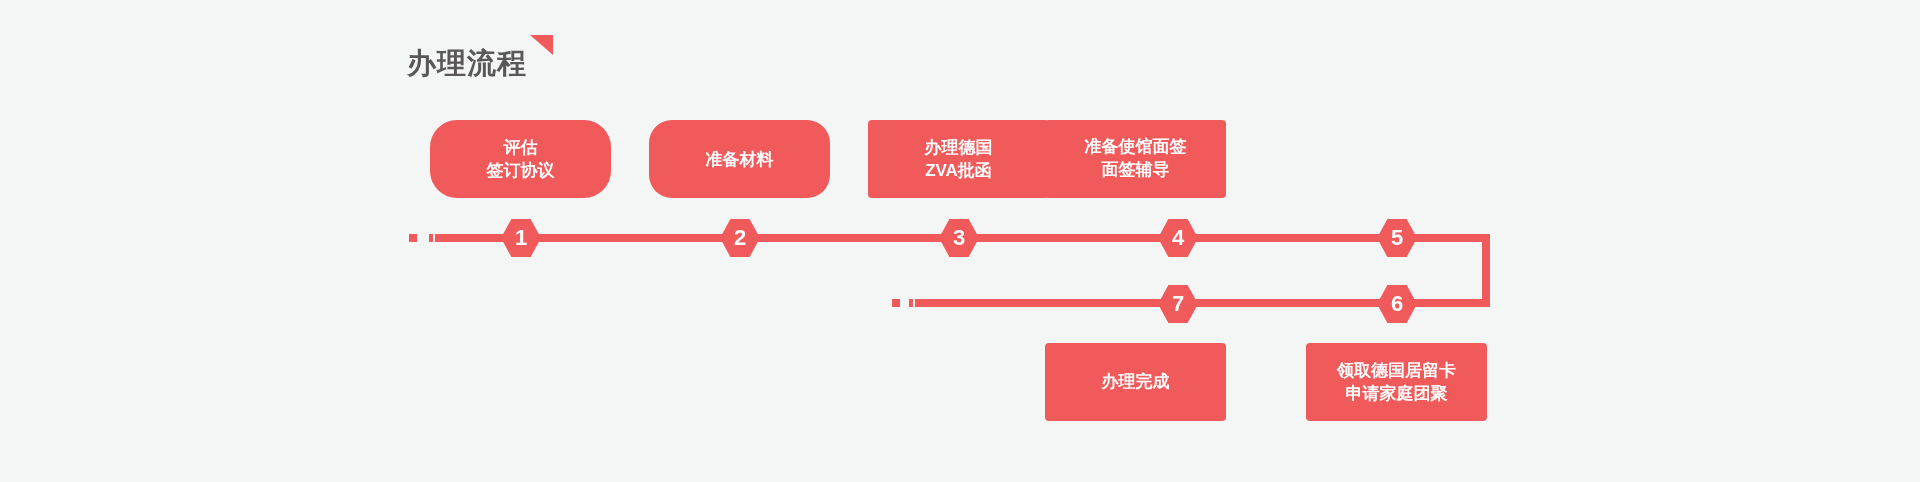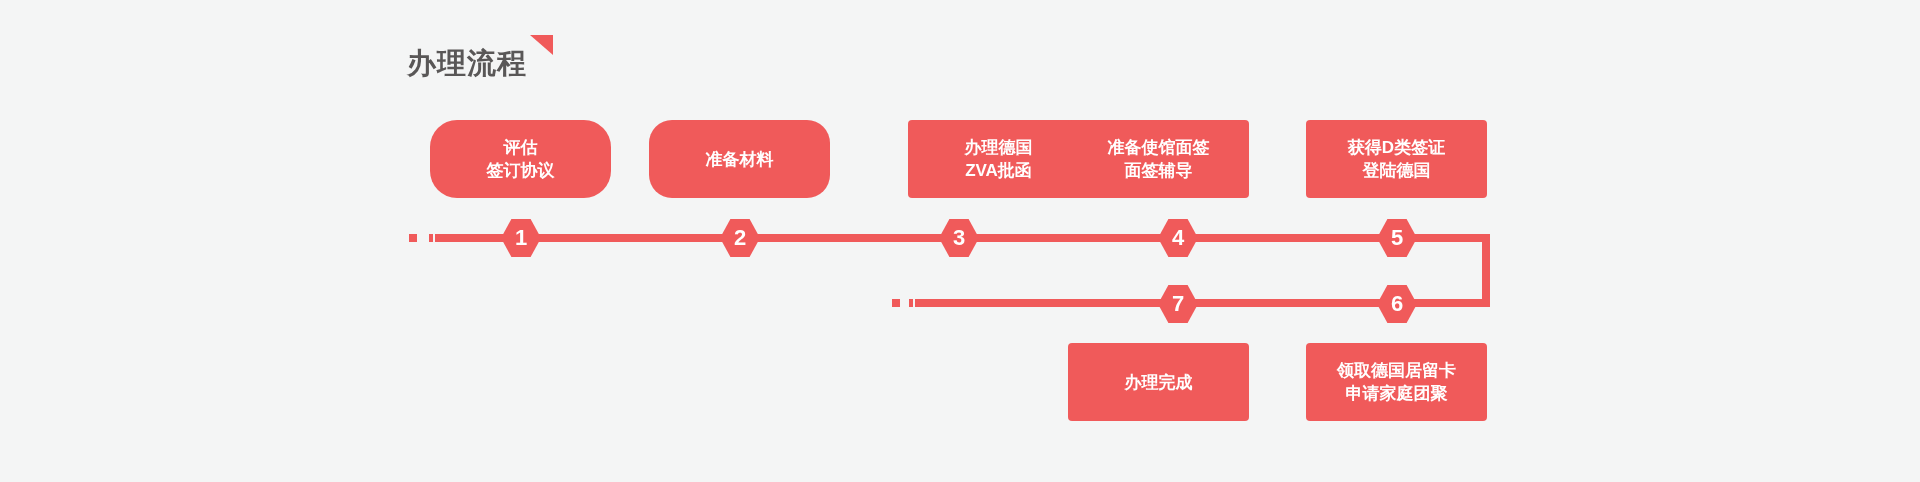--- a/index.html
+++ b/index.html
@@ -47,22 +47,22 @@
     display: flex;
     align-items: center;
     justify-content: center;
     text-align: center;
     white-space: pre-line;
   }
   .row-top    { top: 120px; }
   .row-bottom { top: 343px; }
   .bx1 { left: 430px; border-radius: 27px; }
   .bx2 { left: 649px; border-radius: 23px; }
-  .bx3 { left: 908px; }
-  .bx4 { left: 1068px; }
+  .bx3 { left: 868px; }
+  .bx4 { left: 1045px; font-family: Liberation Mono, monospace; }
   .bx5 { left: 1306px; }
 
   .tl-line, .tl-dash {
     position: absolute;
     background: var(--accent, #f05a5a);
   }
   .tl-line-1 { left: 438px; top: 234px; width: 1052px; height: 8px; }
   .tl-line-2 { left: 918px; top: 299px; width: 572px;  height: 8px; }
   .tl-line-v { left: 1482px; top: 234px; width: 8px;   height: 73px; }
 
@@ -107,22 +107,20 @@
   <h2 class="page-title">办理流程</h2>
   <span class="corner-triangle"></span>
 
   <div class="flow-box row-top bx1">评估
 签订协议</div>
   <div class="flow-box row-top bx2">准备材料</div>
   <div class="flow-box row-top bx3">办理德国
 ZVA批函</div>
   <div class="flow-box row-top bx4">准备使馆面签
 面签辅导</div>
-  <div class="flow-box row-top bx5">获得D类签证
-登陆德国</div>
 
   <div class="flow-box row-bottom bx5">领取德国居留卡
 申请家庭团聚</div>
   <div class="flow-box row-bottom bx4">办理完成</div>
 
   <div class="tl-line tl-line-1"></div>
   <div class="tl-line tl-line-v"></div>
   <div class="tl-line tl-line-2"></div>
 
   <div class="tl-dash dash-sq d1a"></div>

